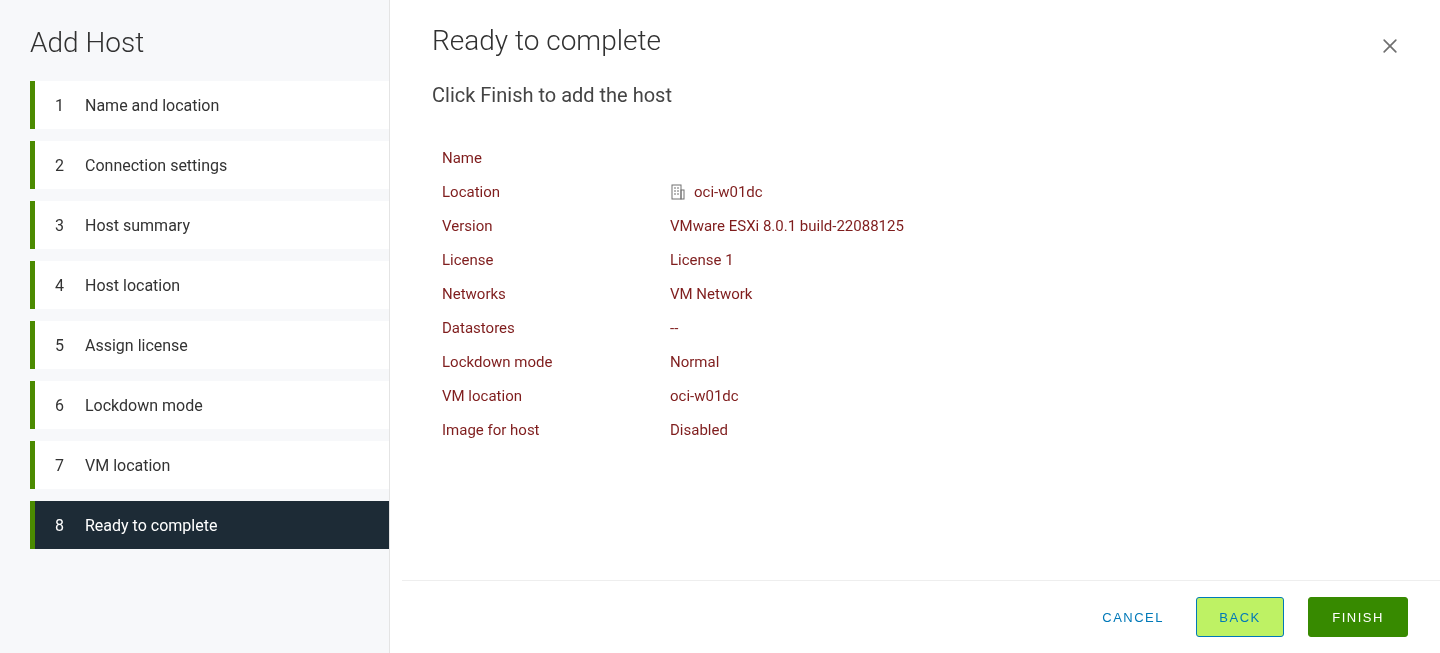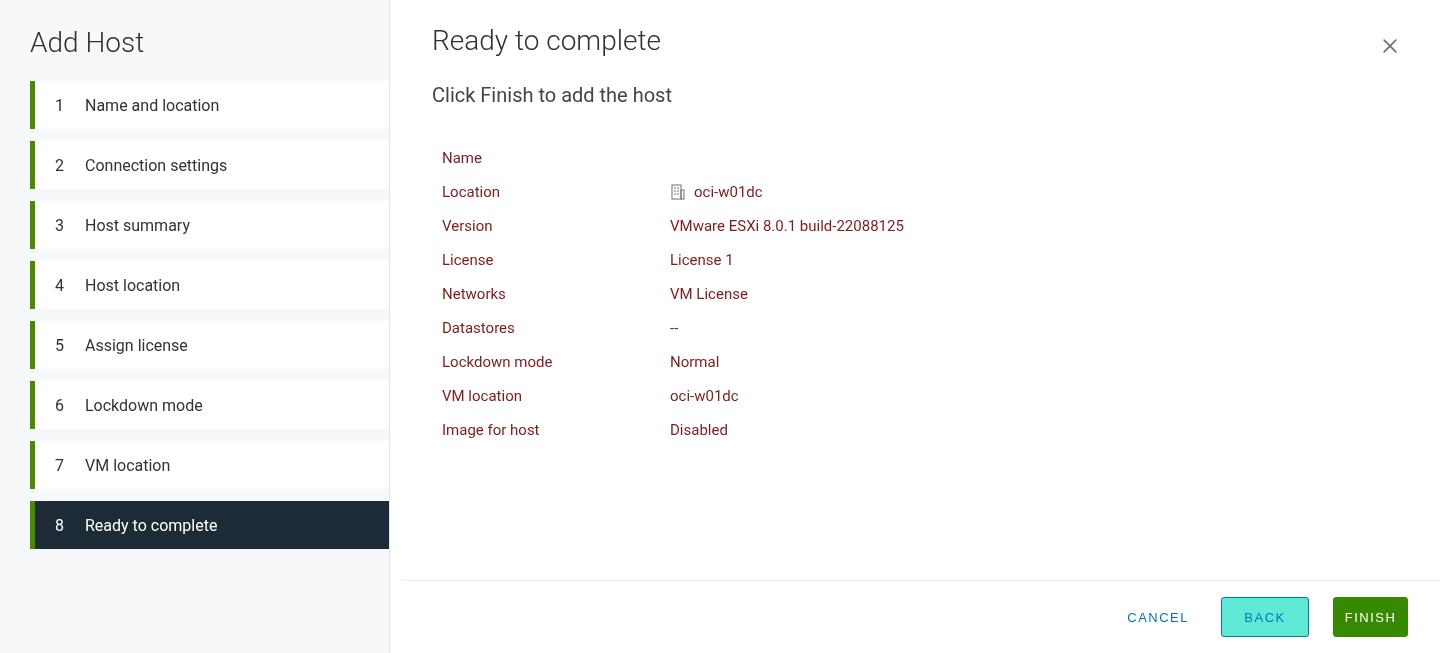--- a/index.html
+++ b/index.html
@@ -150,30 +150,30 @@
       cursor: pointer;
       text-transform: uppercase;
     }
     .btn-cancel {
       background: none;
       border: none;
       color: #0079b8;
       padding: 0 8px;
     }
     .btn-back {
-      background: #5eead4;
+      background: #bef264;
       border: 1px solid #0079b8;
       color: #0079b8;
       width: 88px;
     }
     .btn-finish {
       background: #378a00;
       border: 1px solid #378a00;
       color: #ffffff;
-      width: 75px;
+      width: 100px;
     }
   </style>
 </head>
 <body>
 
 <div class="wizard">
   <aside class="sidebar">
     <h1 class="sidebar-title">Add Host</h1>
     <ul class="step-list">
       <li class="step-item">
@@ -246,21 +246,21 @@
       <div class="summary-row">
         <div class="summary-label">Version</div>
         <div class="summary-value">VMware ESXi 8.0.1 build-22088125</div>
       </div>
       <div class="summary-row">
         <div class="summary-label">License</div>
         <div class="summary-value">License 1</div>
       </div>
       <div class="summary-row">
         <div class="summary-label">Networks</div>
-        <div class="summary-value">VM License</div>
+        <div class="summary-value">VM Network</div>
       </div>
       <div class="summary-row">
         <div class="summary-label">Datastores</div>
         <div class="summary-value">--</div>
       </div>
       <div class="summary-row">
         <div class="summary-label">Lockdown mode</div>
         <div class="summary-value">Normal</div>
       </div>
       <div class="summary-row">

